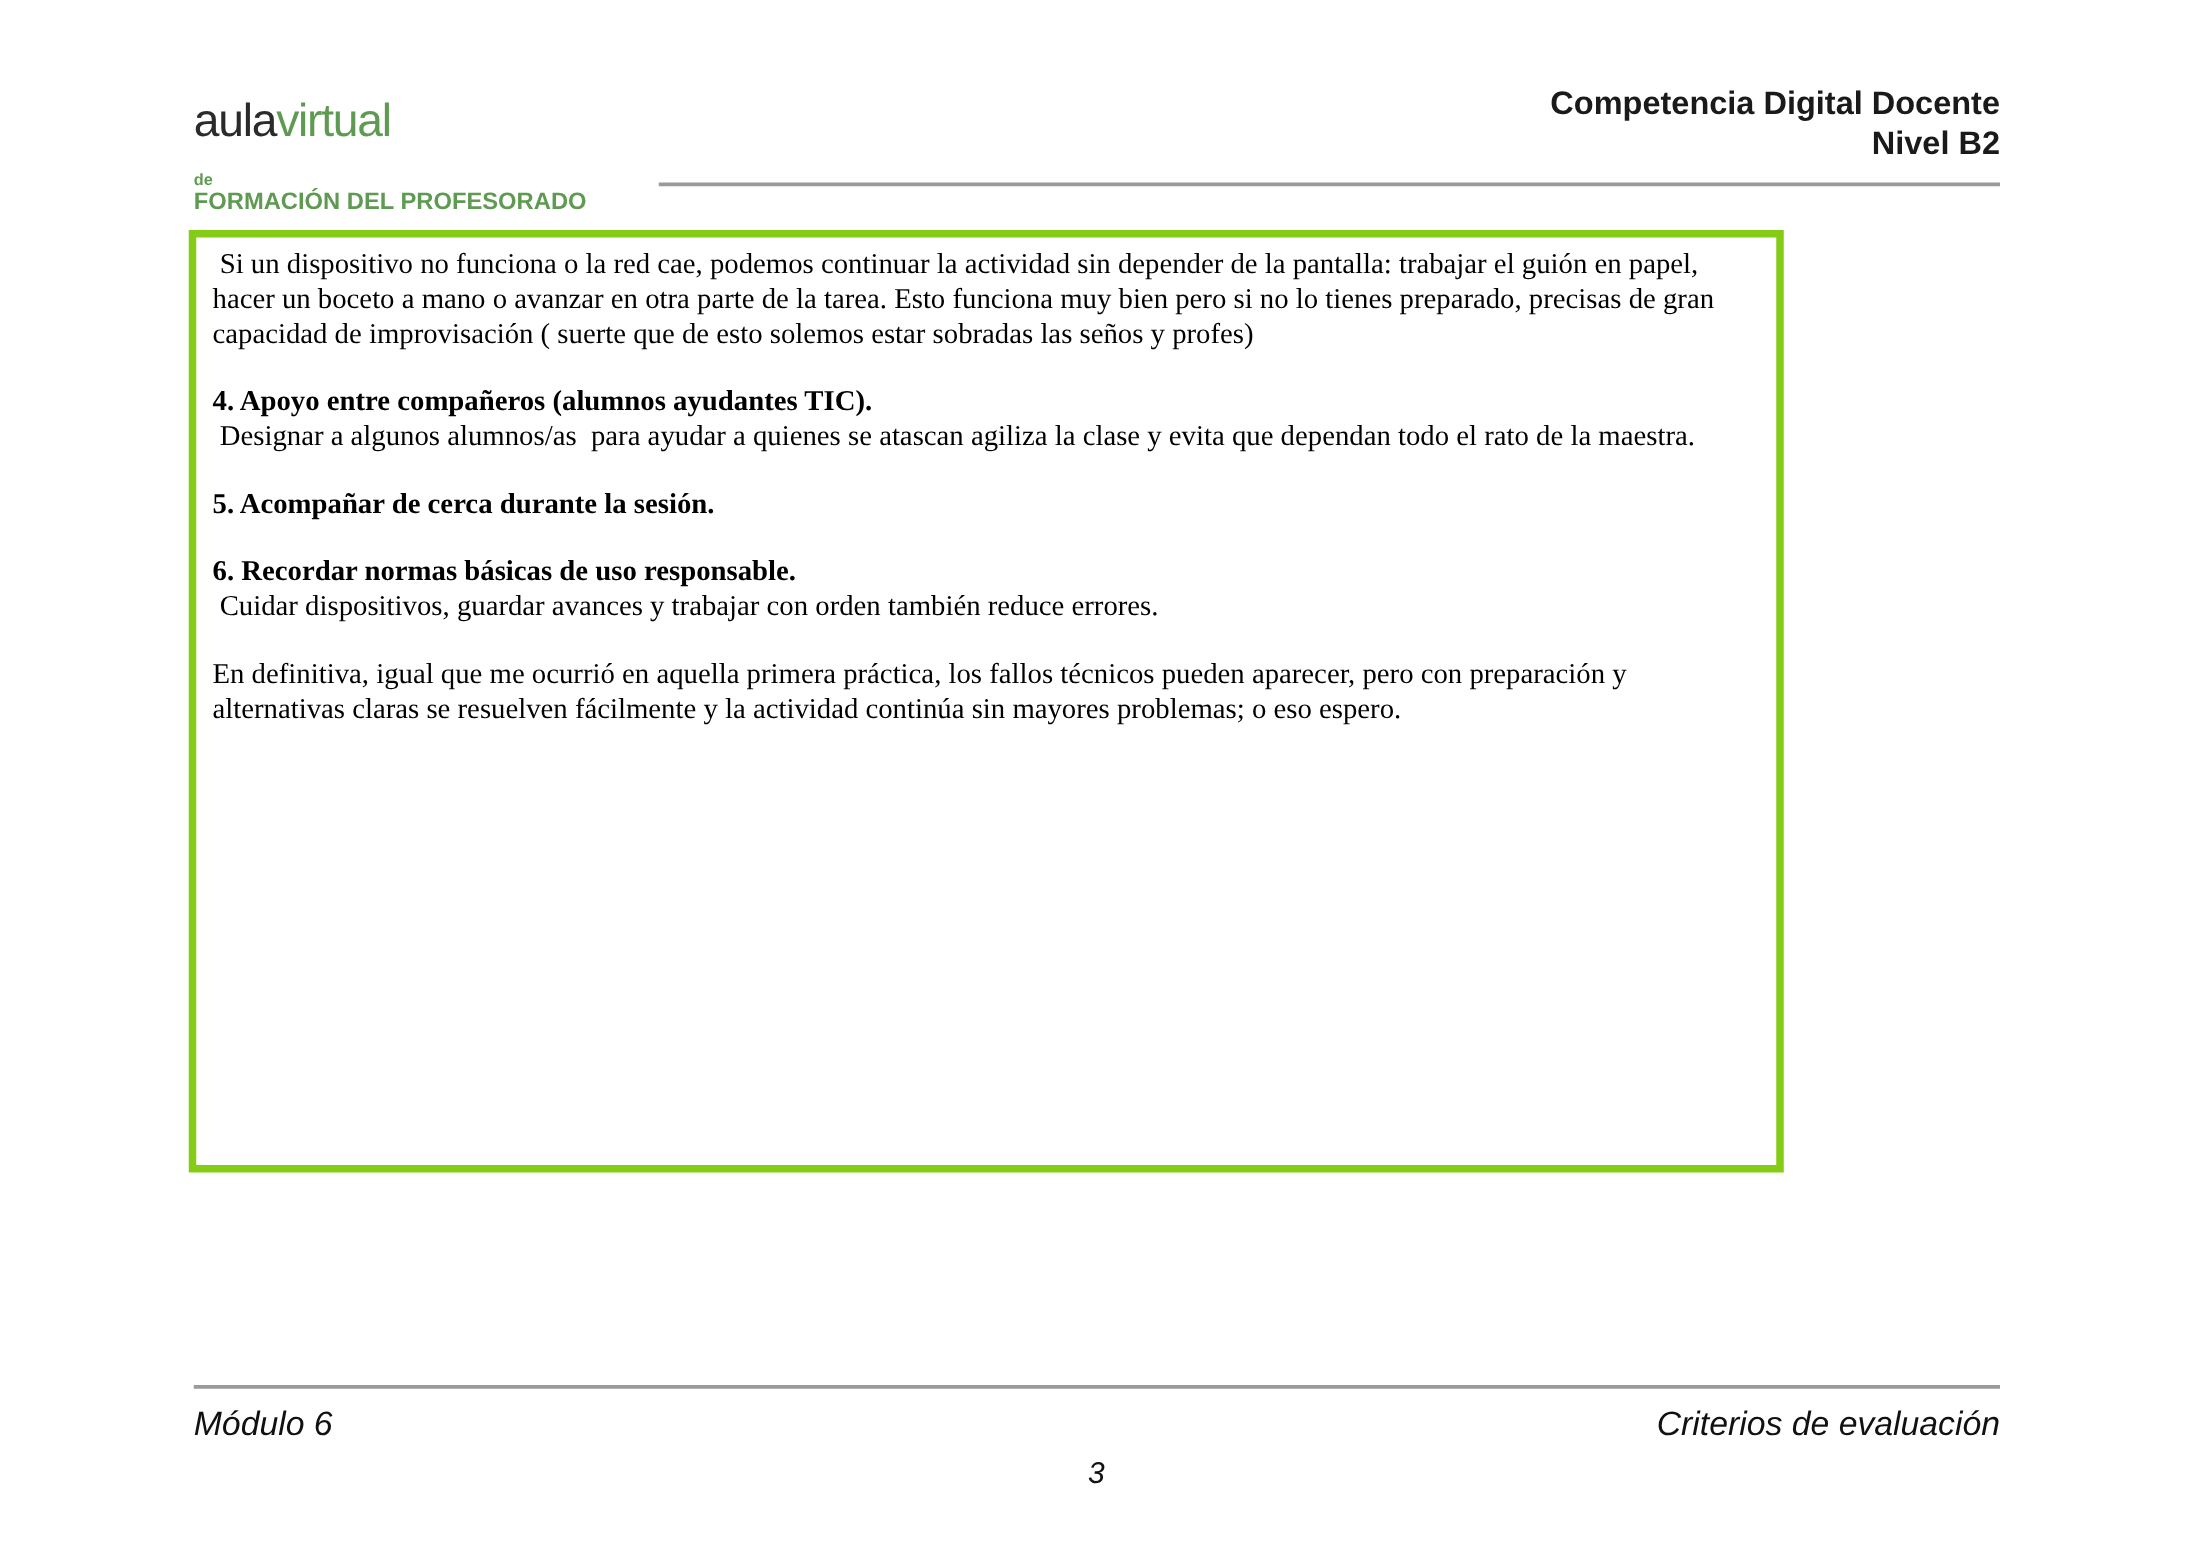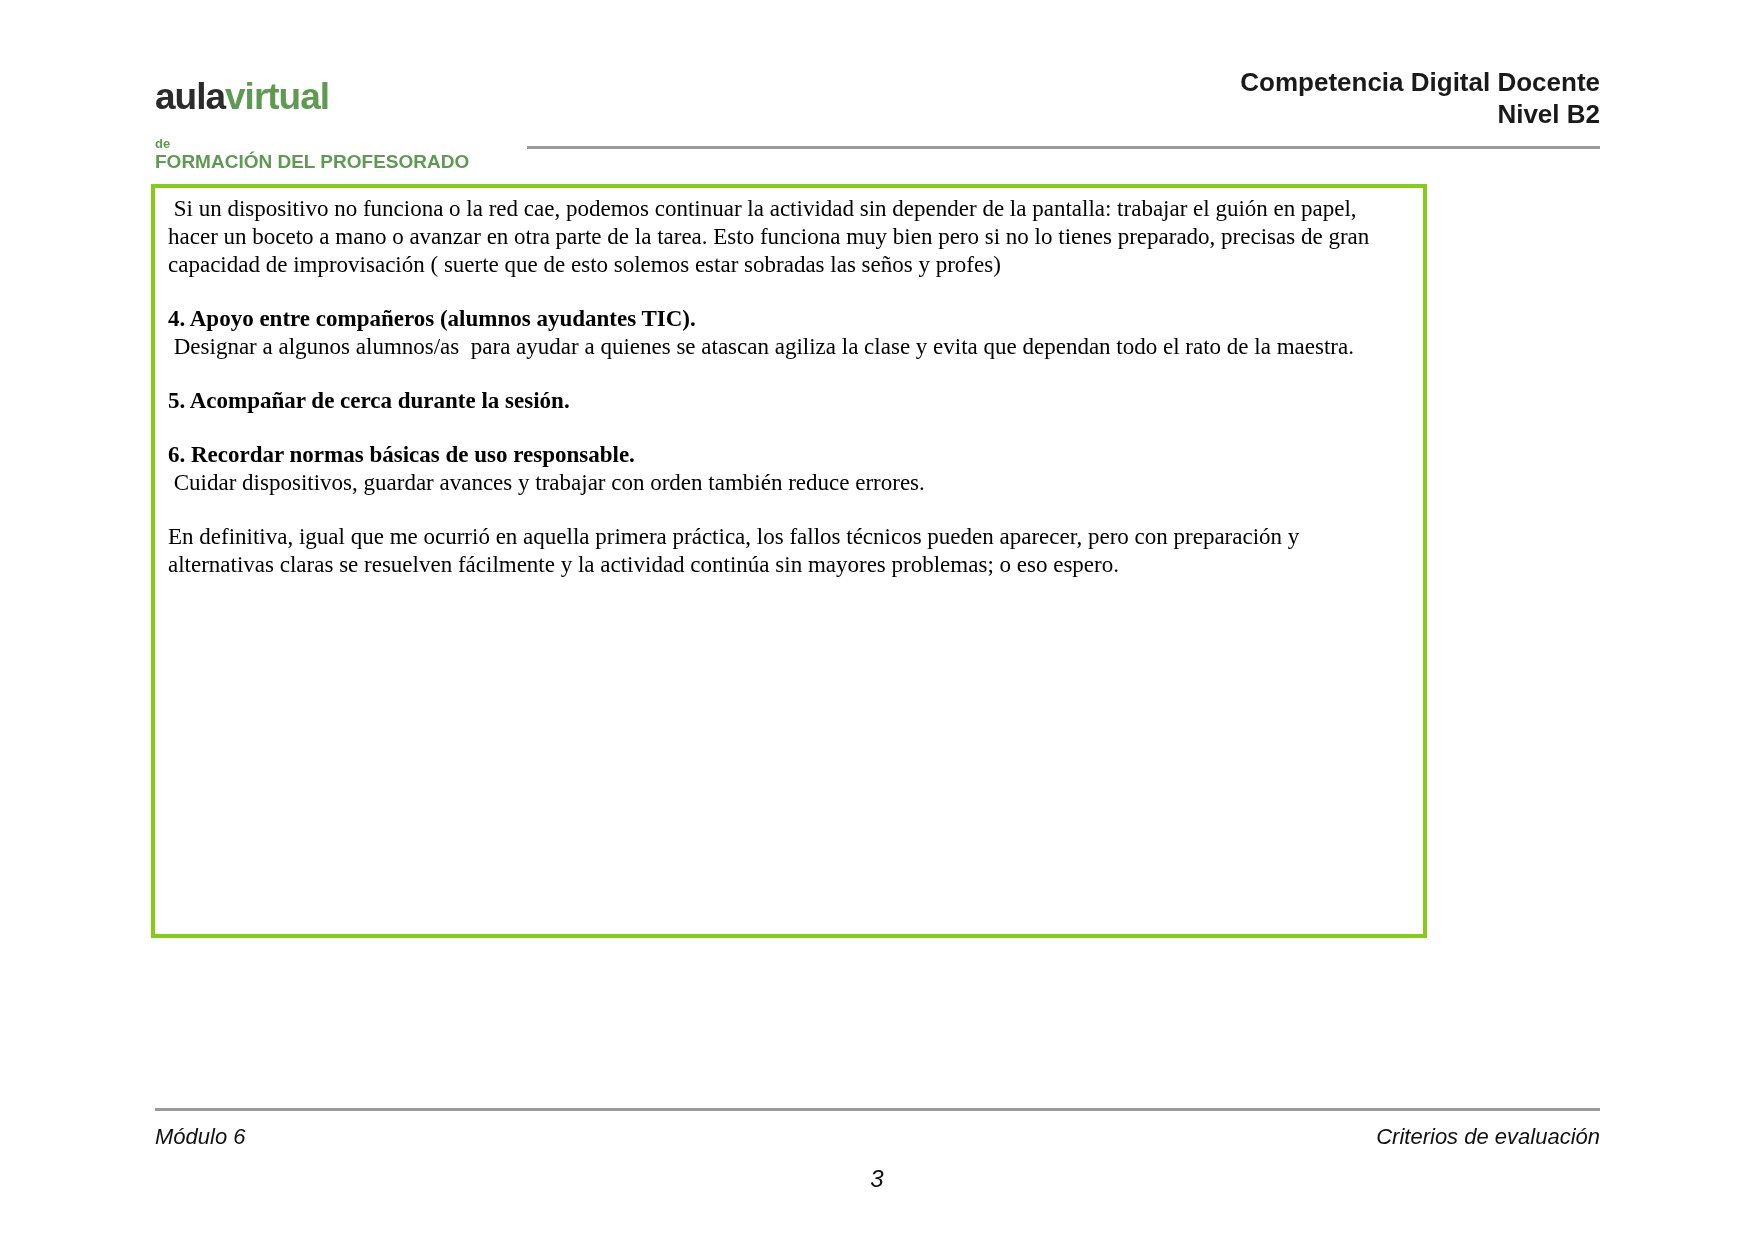--- a/index.html
+++ b/index.html
@@ -16,21 +16,21 @@
   
   .logo {
     position: absolute;
     left: 155px;
     top: 78px;
     font-family: "Liberation Sans", sans-serif;
     line-height: 1;
   }
   .logo-main {
     font-size: 37px;
-    font-weight: 700;
+    font-weight: 400;
     letter-spacing: -1px;
     line-height: 1;
     text-align: center;
   }
   .logo-part1 { color: #2b2b2b; }
   .logo-part2 { color: #5f9a52; }
   .logo-de {
     display: block;
     margin-top: 22px;
     font-size: 13px;
@@ -69,21 +69,21 @@
     background: #9a9a9a;
   }
 
   
   .content-box {
     position: absolute;
     left: 151px;
     top: 184px;
     width: 1276px;
     height: 754px;
-    border: 4px solid #84cc16;
+    border: 6px solid #84cc16;
     padding: 7px 16px 0 13px;
     font-size: 23px;
     line-height: 28px;
   }
   .content-box p, .content-box h3 {
     white-space: pre-wrap;
     font-size: 23px;
     line-height: 28px;
   }
   .para { margin-bottom: 26px; }
@@ -99,21 +99,21 @@
     width: 1445px;
     height: 3px;
     background: #9a9a9a;
   }
   .footer-left,
   .footer-right,
   .footer-page {
     position: absolute;
     font-family: "Liberation Sans", sans-serif;
     font-style: italic;
-    font-size: 22px;
+    font-size: 27px;
     color: #111111;
   }
   .footer-left  { left: 155px;  top: 1124px; }
   .footer-right { right: 154px; top: 1124px; }
   .footer-page  {
     left: 0;
     top: 1165px;
     width: 100%;
     text-align: center;
     font-size: 24px;

